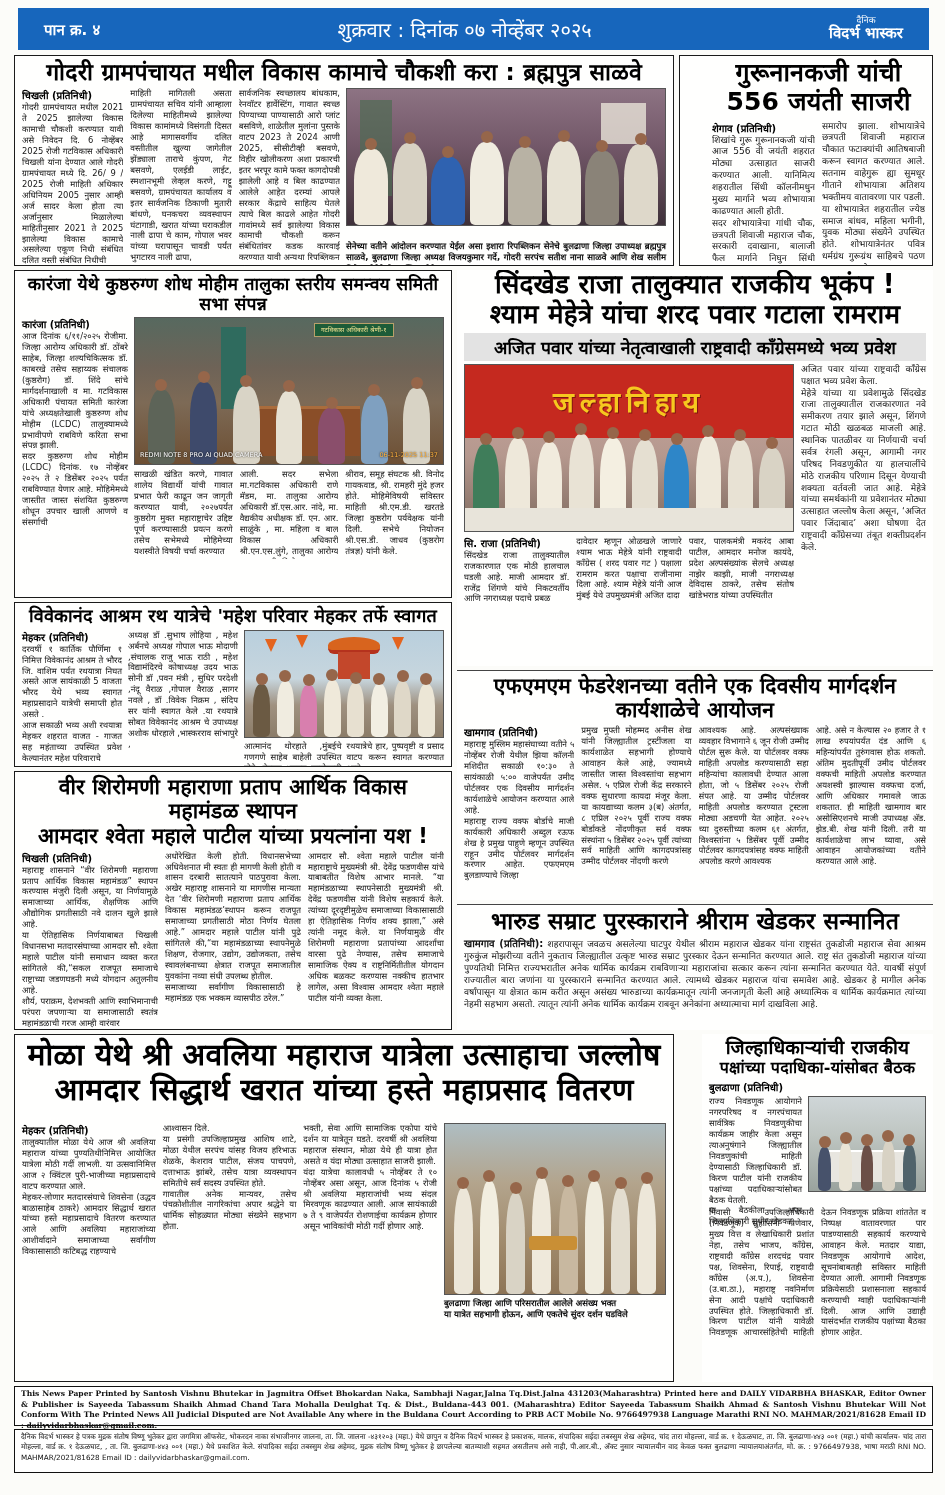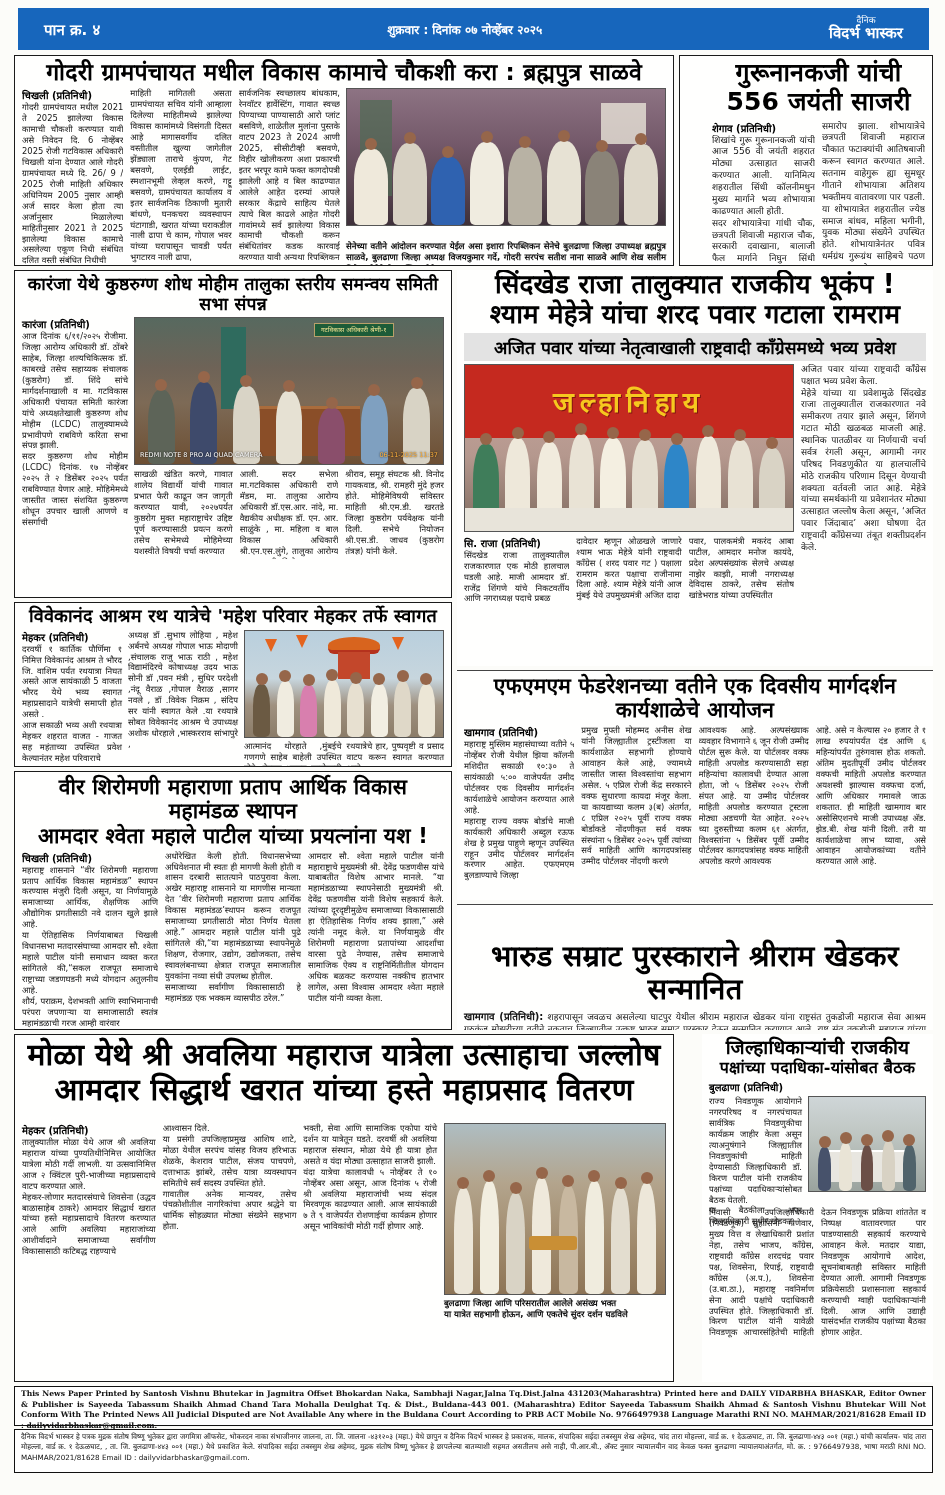--- a/index.html
+++ b/index.html
@@ -1,21 +1,21 @@
 <!DOCTYPE html>
 <html><head>
 <meta charset="utf-8">
 <style>
   * { margin:0; padding:0; box-sizing:border-box; }
   html,body { background:#d9d9d9; }
   body { font-family:"DejaVu Sans",sans-serif; }
   .page { width:945px; height:1495px; margin:0 auto; background:#fcfcf9; overflow:hidden; padding:8px 10px 0 12px; position:relative; }
   .topbar { height:42px; background:#1766bc; color:#fff; display:flex; align-items:center; justify-content:space-between; padding:0 26px; margin:0 6px; }
   .topbar .pageno { font-size:15px; font-weight:bold; }
-  .topbar .dateline-top { font-size:12px; font-weight:bold; }
+  .topbar .dateline-top { font-size:20px; font-weight:normal; }
   .masthead { text-align:center; line-height:1.05; }
   .masthead .small { font-size:9px; display:block; }
   .masthead .big { font-size:15px; font-weight:bold; }
 
   .content { padding:5px 2px 0 2px; }
   .row { display:flex; gap:5px; }
   .art { border:1.5px solid #1b1b1b; background:#fffffe; padding:3px 7px; overflow:hidden; position:relative; }
   .hl { font-weight:700; color:#000; text-align:center; line-height:1.15; letter-spacing:.2px; }
   .body9 { font-size:9px; line-height:1.32; text-align:justify; color:#161616; white-space:pre-line; }
   .body8 { font-size:8.4px; line-height:1.3; text-align:justify; color:#161616; white-space:pre-line; }
@@ -241,21 +241,21 @@
               <div class="body8" style="height:168px;">महाराष्ट्र मुस्लिम महासंघाच्या वतीने ५ नोव्हेंबर रोजी येथील झिया कॉलनी मशिदीत सकाळी १०:३० ते सायंकाळी ५:०० वाजेपर्यंत उमीद पोर्टलवर एक दिवसीय मार्गदर्शन कार्यशाळेचे आयोजन करण्यात आले आहे.
 महाराष्ट्र राज्य वक्फ बोर्डाचे माजी कार्यकारी अधिकारी अब्दुल रऊफ शेख हे प्रमुख पाहुणे म्हणून उपस्थित राहून उमीद पोर्टलवर मार्गदर्शन करणार आहेत. एफएमएम बुलडाण्याचे जिल्हा</div>
             </div>
             <div class="body8" style="height:182px;">प्रमुख मुफ्ती मोहम्मद अनीस शेख यांनी जिल्ह्यातील ट्रस्टींजला या कार्यशाळेत सहभागी होण्याचे आवाहन केले आहे, ज्यामध्ये जास्तीत जास्त विश्वस्तांचा सहभाग असेल. ५ एप्रिल रोजी केंद्र सरकारने वक्फ सुधारणा कायदा मंजूर केला. या कायद्याच्या कलम ३(ब) अंतर्गत, ८ एप्रिल २०२५ पूर्वी राज्य वक्फ बोर्डाकडे नोंदणीकृत सर्व वक्फ संस्थांना ५ डिसेंबर २०२५ पूर्वी त्यांच्या सर्व माहिती आणि कागदपत्रांसह उम्मीद पोर्टलवर नोंदणी करणे</div>
             <div class="body8" style="height:182px;">आवश्यक आहे. अल्पसंख्याक व्यवहार विभागाने ६ जून रोजी उम्मीद पोर्टल सुरू केले. या पोर्टलवर वक्फ माहिती अपलोड करण्यासाठी सहा महिन्यांचा कालावधी देण्यात आला होता, जो ५ डिसेंबर २०२५ रोजी संपत आहे. या उम्मीद पोर्टलवर माहिती अपलोड करण्यात ट्रस्टला मोठ्या अडचणी येत आहेत. २०२५ च्या दुरुस्तीच्या कलम ६१ अंतर्गत, विश्वस्तांना ५ डिसेंबर पूर्वी उम्मीद पोर्टलवर कागदपत्रांसह वक्फ माहिती अपलोड करणे आवश्यक</div>
             <div class="body8" style="height:182px;">आहे. असे न केल्यास २० हजार ते १ लाख रुपयांपर्यंत दंड आणि ६ महिन्यांपर्यंत तुरुंगवास होऊ शकतो. अंतिम मुदतीपूर्वी उमीद पोर्टलवर वक्फची माहिती अपलोड करण्यात अयशस्वी झाल्यास वक्फचा दर्जा, आणि अधिकार गमावले जाऊ शकतात. ही माहिती खामगाव बार असोसिएशनचे माजी उपाध्यक्ष अ‍ॅड. झेड.बी. शेख यांनी दिली. तरी या कार्यशाळेचा लाभ घ्यावा, असे आवाहन आयोजकांच्या वतीने करण्यात आले आहे.</div>
           </div>
         </section>
 
         <section class="art" style="height:126px; border:none; border-top:1px solid #444;">
-          <div class="hl" style="font-size:29px; margin-bottom:3px;margin-top:32px;">भारुड सम्राट पुरस्काराने श्रीराम खेडकर सन्मानित</div>
+          <div class="hl" style="font-size:23px; margin-bottom:3px;">भारुड सम्राट पुरस्काराने श्रीराम खेडकर सन्मानित</div>
           <div class="body9" style="white-space:normal;">
             <span class="dl">खामगाव (प्रतिनिधी):</span>
             <span>शहरापासून जवळच असलेल्या घाटपुर येथील श्रीराम महाराज खेडकर यांना राष्ट्रसंत तुकडोजी महाराज सेवा आश्रम गुरुकुंज मोझरीच्या वतीने नुकताच जिल्ह्यातील उत्कृष्ट भारुड सम्राट पुरस्कार देऊन सन्मानित करण्यात आले.    राष्ट्र संत तुकडोजी महाराज यांच्या पुण्यतिथी निमित्त राज्यभरातील अनेक धार्मिक कार्यक्रम राबविणाऱ्या  महाराजांचा सत्कार करून त्यांना सन्मानित करण्यात येते. यावर्षी संपूर्ण राज्यातील बारा जणांना या पुरस्काराने सन्मानित करण्यात आले. त्यामध्ये खेडकर महाराज यांचा समावेश आहे. खेडकर हे मागील अनेक वर्षांपासून या क्षेत्रात काम करीत असून असंख्य भारुडाच्या कार्यक्रमातून त्यांनी जनजागृती केली आहे अध्यात्मिक व धार्मिक कार्यक्रमात त्यांच्या नेहमी सहभाग असतो. त्यातून त्यांनी अनेक धार्मिक कार्यक्रम राबवून अनेकांना अध्यात्माचा मार्ग दाखविला आहे.</span>
           </div>
         </section>
       </div>
     </div>
 
     <div class="row" style="height:348px; margin-bottom:4px;gap:28px;">
 

